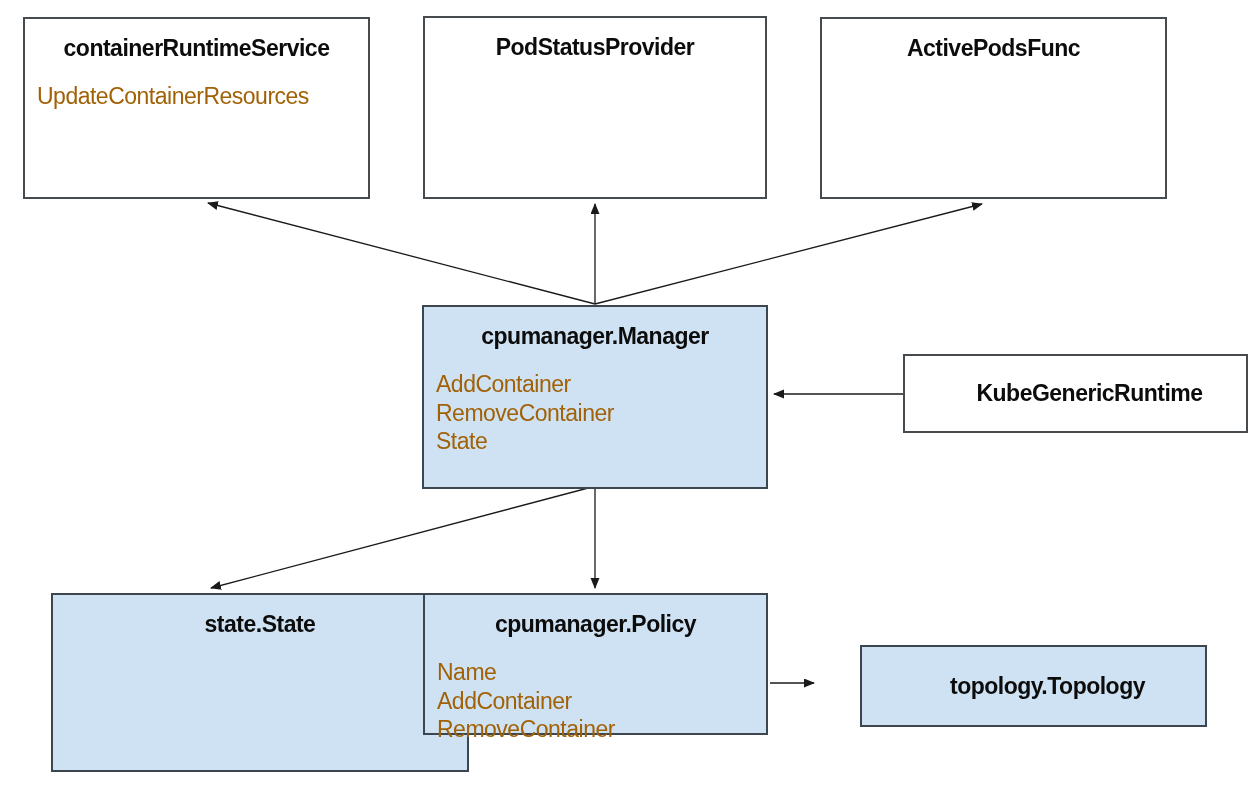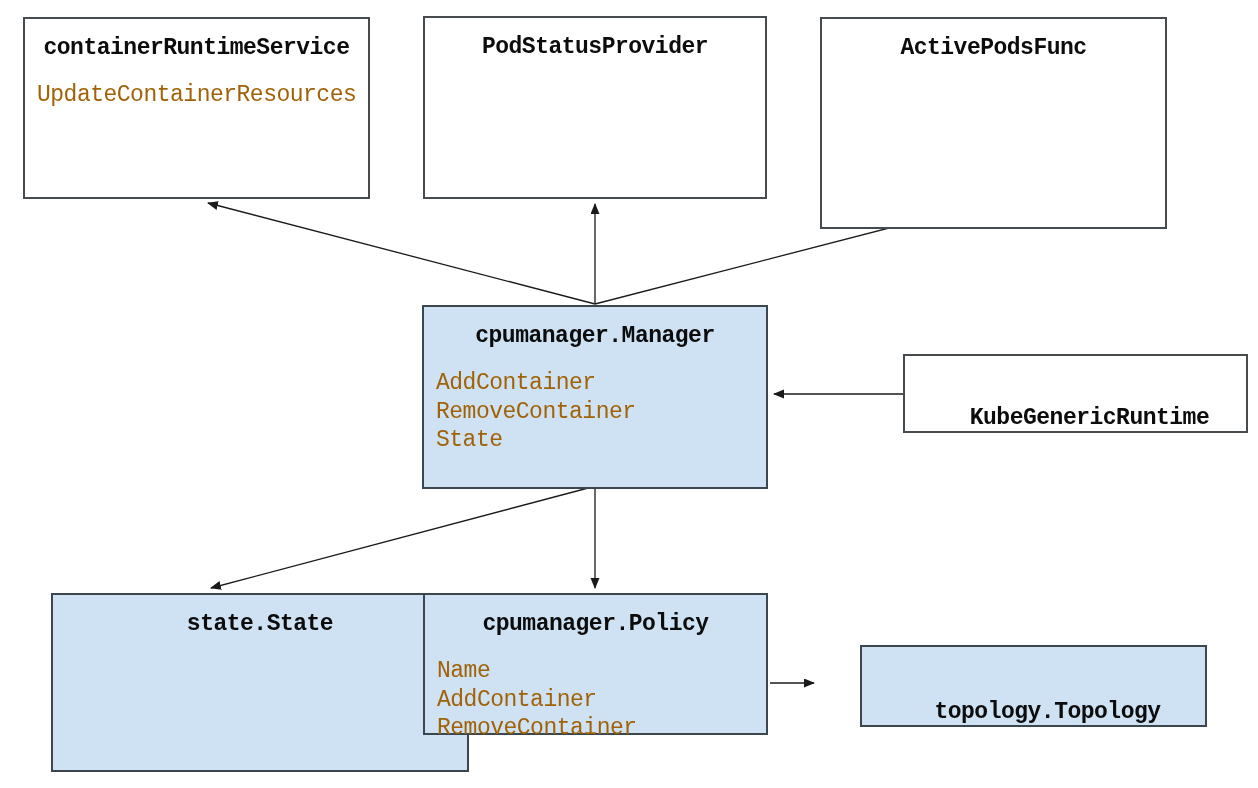--- a/index.html
+++ b/index.html
@@ -5,21 +5,21 @@
   html, body {
     margin: 0;
     padding: 0;
     background: #ffffff;
   }
   #canvas {
     position: relative;
     width: 1258px;
     height: 788px;
     background: #ffffff;
-    font-family: Liberation Mono, monospace;
+    font-family: Liberation Sans, sans-serif;
     overflow: hidden;
     border-radius: 23px;
   }
   #edges {
     position: absolute;
     left: 0;
     top: 0;
     width: 1258px;
     height: 788px;
     pointer-events: none;
@@ -38,21 +38,21 @@
   .node .title {
     text-align: center;
     font-weight: bold;
     color: #0c0c0c;
     padding-top: 16px;
     white-space: nowrap;
     letter-spacing: -0.5px;
   }
   .node.center-title {
     display: flex;
-    align-items: flex-end;
+    align-items: center;
     justify-content: center;
     padding-left: 28px;
   }
   .node.center-title .title {
     padding-top: 0;
   }
   .node .methods {
     padding: 20px 12px 0 12px;
     color: #a16207;
     line-height: 28.5px;
@@ -87,21 +87,21 @@
     <div class="title">containerRuntimeService</div>
     <div class="methods">
       <div class="method">UpdateContainerResources</div>
     </div>
   </div>
 
   <div class="node" style="left:423px; top:16px; width:344px; height:183px;">
     <div class="title">PodStatusProvider</div>
   </div>
 
-  <div class="node" style="left:820px; top:17px; width:347px; height:212px;">
+  <div class="node" style="left:820px; top:17px; width:347px; height:182px;">
     <div class="title">ActivePodsFunc</div>
   </div>
 
   <div class="node blue" style="left:422px; top:305px; width:346px; height:184px;">
     <div class="title">cpumanager.Manager</div>
     <div class="methods">
       <div class="method">AddContainer</div>
       <div class="method">RemoveContainer</div>
       <div class="method">State</div>
     </div>

